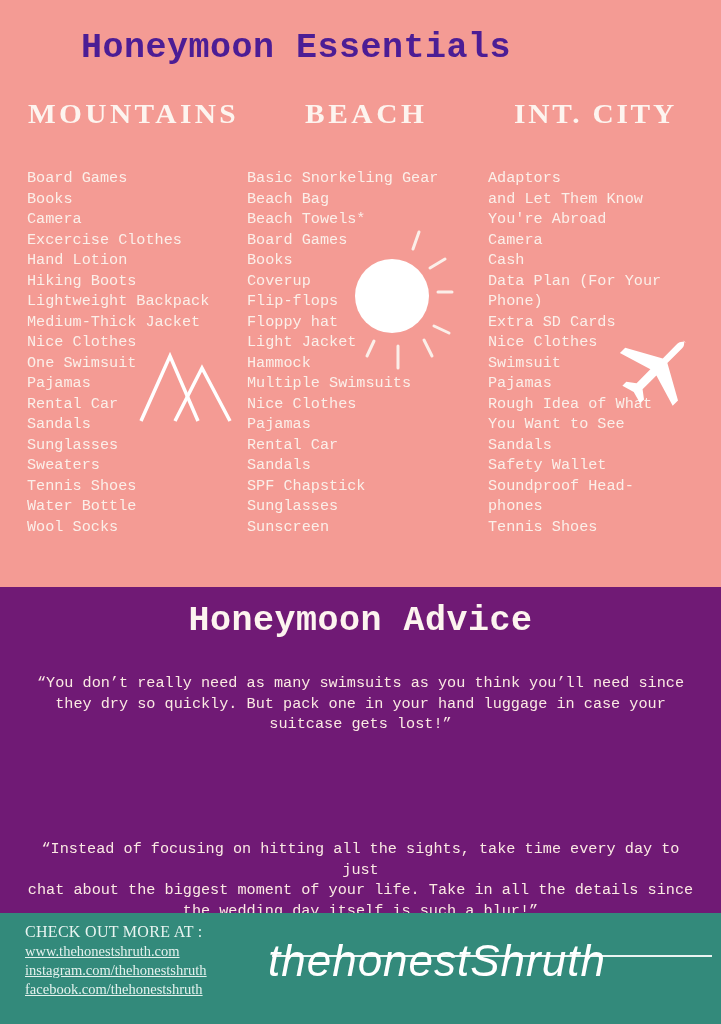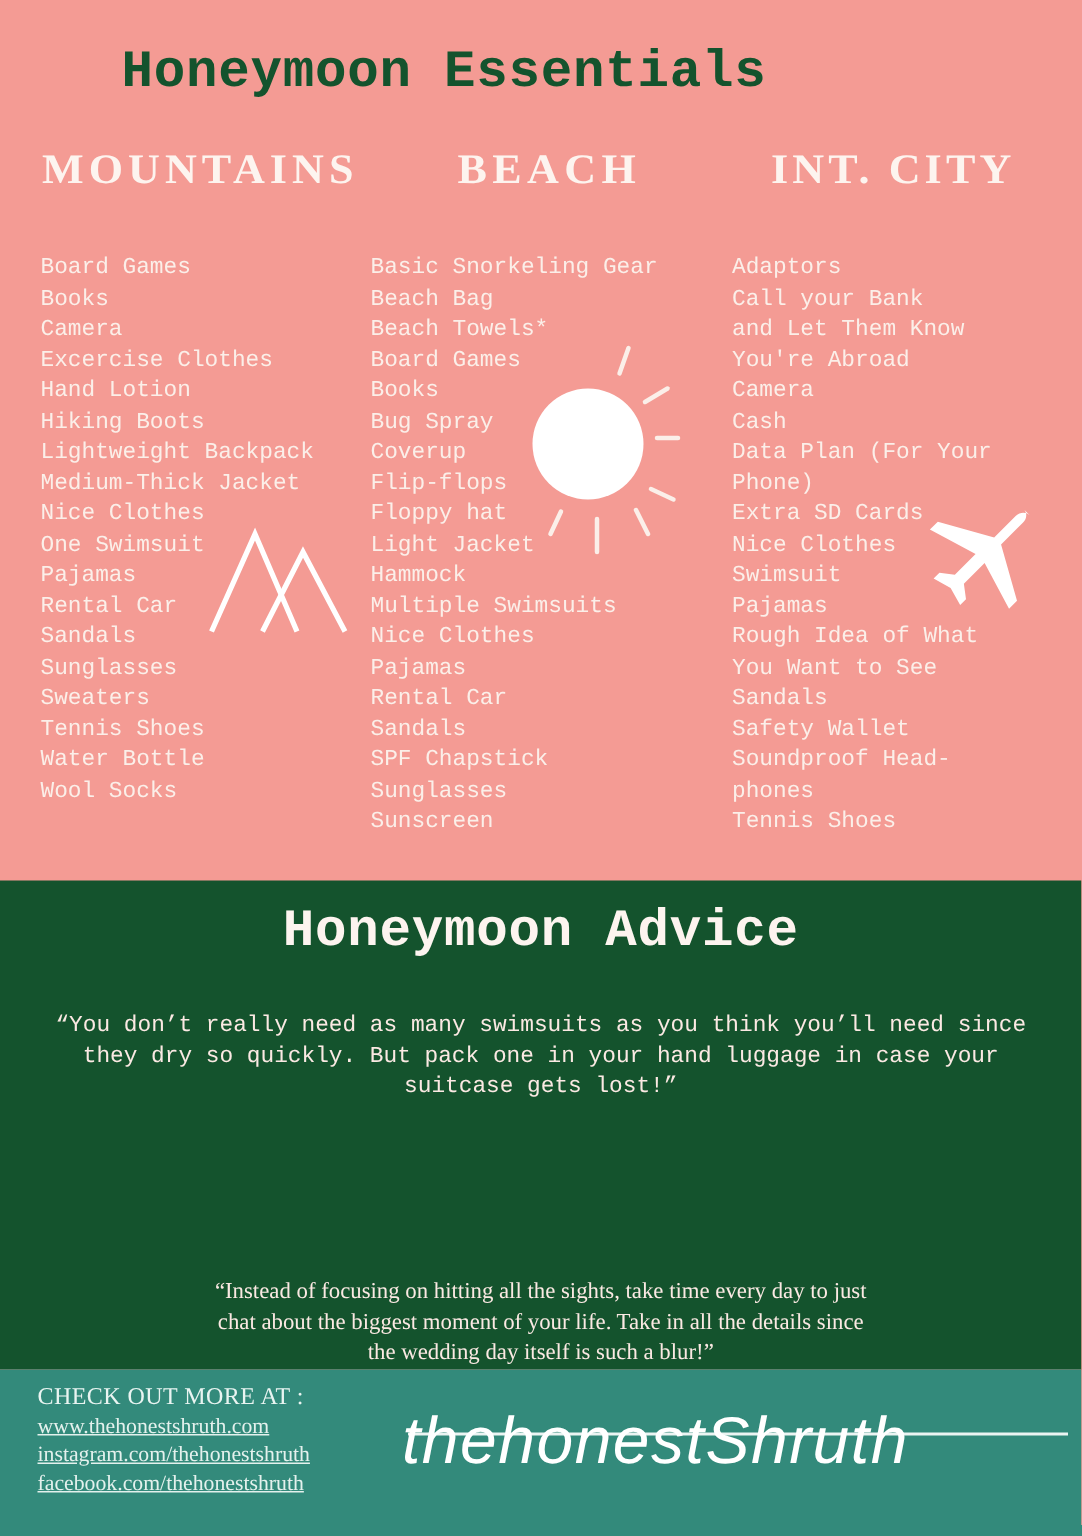--- a/index.html
+++ b/index.html
@@ -10,54 +10,54 @@
       color: #fbf1ec;
       background: #f49b94;
     }
     .essentials {
       position: absolute; left: 0; top: 0; width: 721px; height: 587px;
       background: #f49b94;
     }
     .main-title {
       position: absolute; left: 0; top: 24px; width: 592px;
       text-align: center; font-size: 35px; line-height: 48px;
-      letter-spacing: 0.5px; color: #14532d; white-space: nowrap;
+      letter-spacing: 0.5px; color: #4c1d95; white-space: nowrap;
     }
     .col-heading {
       position: absolute; top: 96px; font-size: 28px; line-height: 36px;
       letter-spacing: 1.5px; color: #fdf4ef; white-space: nowrap;
       font-family: "Liberation Serif", "DejaVu Serif", serif;
       transform: scaleX(1.05); transform-origin: left center;
     }
     .col-heading.h1 { left: 28px; letter-spacing: 3.2px; }
     .col-heading.h2 { left: 305px; letter-spacing: 3.4px; }
     .col-heading.h3 { left: 514px; letter-spacing: 2.6px; }
     .col-list {
       position: absolute; top: 168px; list-style: none;
       font-size: 15.2px; line-height: 20.5px; color: #fbefe9; white-space: nowrap;
     }
     .col-list.l1 { left: 27px; }
     .col-list.l2 { left: 247px; }
     .col-list.l3 { left: 488px; }
     .icon-abs { position: absolute; }
     .advice {
       position: absolute; left: 0; top: 587px; width: 721px; height: 326px;
-      background: #14532d;
+      background: #701a75;
     }
     .advice-title {
       position: absolute; left: 0; top: 10px; width: 721px; text-align: center;
       font-size: 35px; line-height: 48px; color: #fdf4ef; letter-spacing: 0.5px;
     }
     .quote {
       position: absolute; left: 20px; width: 681px; text-align: center;
       font-size: 15.2px; line-height: 20.5px; color: #fbe9e3;
     }
     .quote.q1 { top: 86px; }
     .quote.q2 { top: 169px; }
-    .quote.q3 { top: 264px; font-family: Liberation Serif, serif; }
+    .quote.q3 { top: 252px; }
     .footer {
       position: absolute; left: 0; top: 913px; width: 721px; height: 111px;
       background: #338a7b;
     }
     .footer-heading {
       position: absolute; left: 25px; top: 9px;
       font-family: "Liberation Serif", "DejaVu Serif", serif;
       font-size: 16px; line-height: 20px; color: #e9f4f1; letter-spacing: 0.3px;
     }
     .footer-links { position: absolute; left: 25px; top: 29px; list-style: none; }
@@ -107,39 +107,37 @@
     <li>Water Bottle</li>
     <li>Wool Socks</li>
   </ul>
 
   <ul class="col-list l2">
     <li>Basic Snorkeling Gear</li>
     <li>Beach Bag</li>
     <li>Beach Towels*</li>
     <li>Board Games</li>
     <li>Books</li>
-    <li>Bug Spray</li>
     <li>Coverup</li>
     <li>Flip-flops</li>
     <li>Floppy hat</li>
     <li>Light Jacket</li>
     <li>Hammock</li>
     <li>Multiple Swimsuits</li>
     <li>Nice Clothes</li>
     <li>Pajamas</li>
     <li>Rental Car</li>
     <li>Sandals</li>
     <li>SPF Chapstick</li>
     <li>Sunglasses</li>
     <li>Sunscreen</li>
   </ul>
 
   <ul class="col-list l3">
     <li>Adaptors</li>
-    <li>Call your Bank</li>
     <li>and Let Them Know</li>
     <li>You're Abroad</li>
     <li>Camera</li>
     <li>Cash</li>
     <li>Data Plan (For Your</li>
     <li>Phone)</li>
     <li>Extra SD Cards</li>
     <li>Nice Clothes</li>
     <li>Swimsuit</li>
     <li>Pajamas</li>

